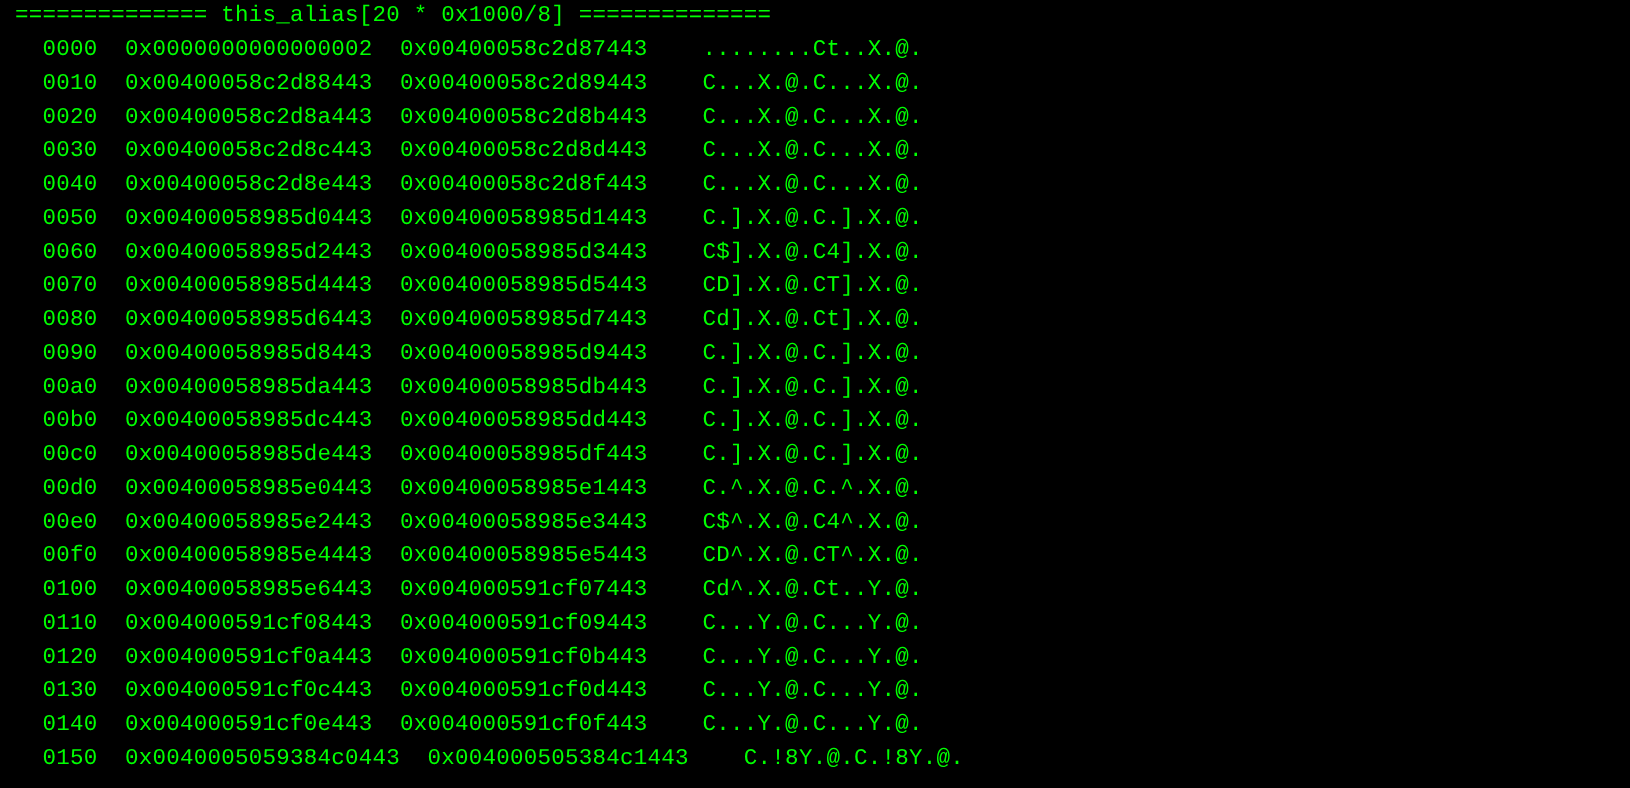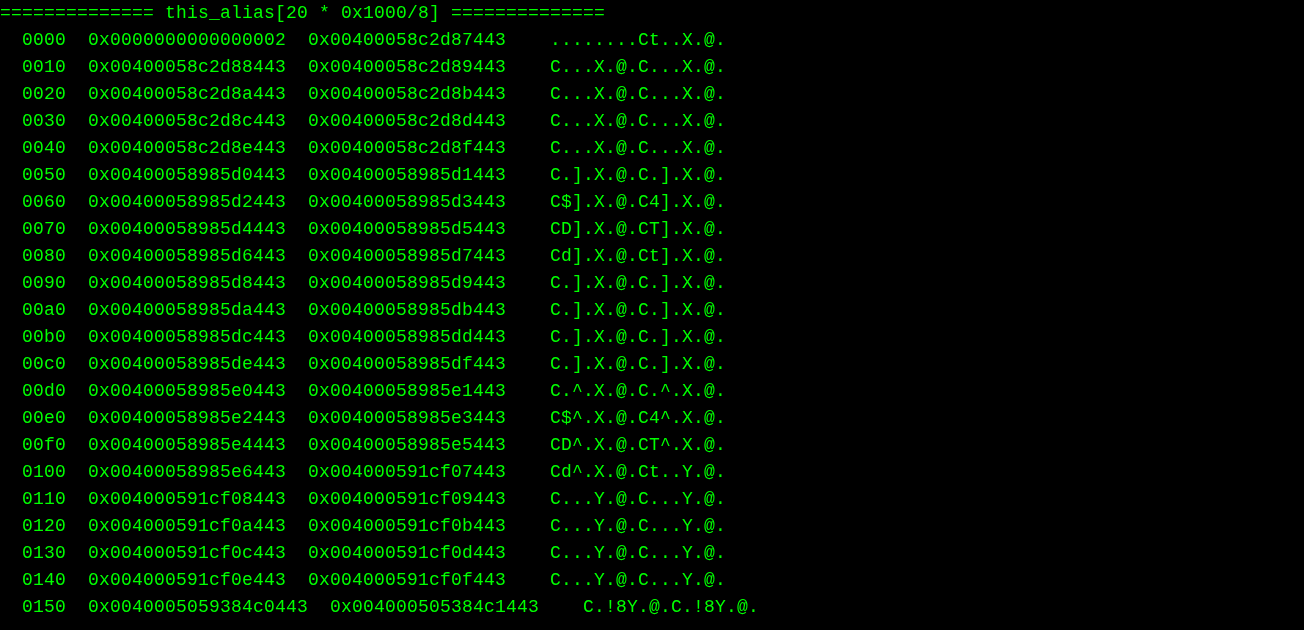--- a/index.html
+++ b/index.html
@@ -10,21 +10,21 @@
     font-family: "Menlo", "Consolas", "Courier New", monospace;
     font-size: 18px;
     line-height: 27px;
     width: 1304px;
     height: 630px;
     overflow: hidden;
     letter-spacing: 0.2px;
   }
   #dump {
     white-space: pre;
-    padding: 0 0;
+    padding: 0 12px;
   }
 </style>
 </head>
 <body>
 
 <div id="dump">============== this_alias[20 * 0x1000/8] ==============
   0000  0x0000000000000002  0x00400058c2d87443    ........Ct..X.@.
   0010  0x00400058c2d88443  0x00400058c2d89443    C...X.@.C...X.@.
   0020  0x00400058c2d8a443  0x00400058c2d8b443    C...X.@.C...X.@.
   0030  0x00400058c2d8c443  0x00400058c2d8d443    C...X.@.C...X.@.

